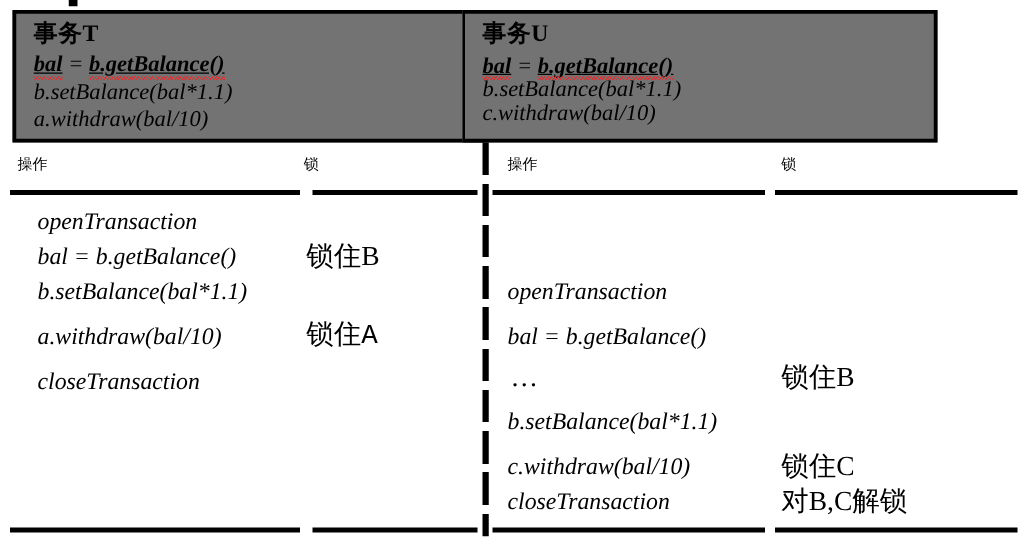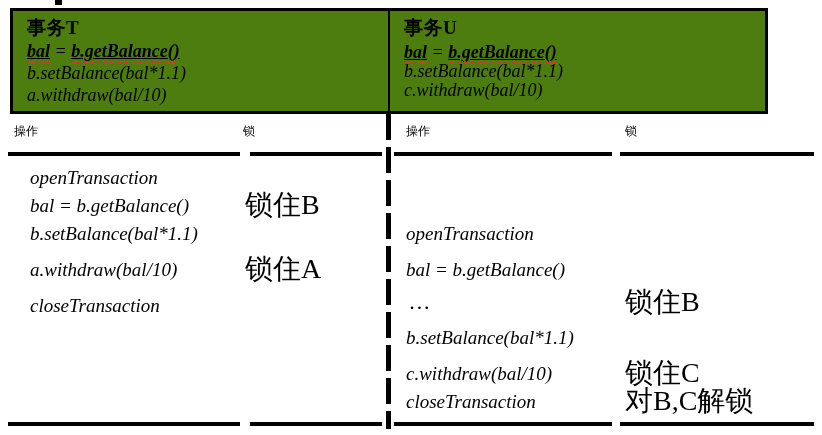--- a/index.html
+++ b/index.html
@@ -40,27 +40,27 @@
     position: absolute;
     left: 10px;
     top: 8px;
     width: 760px;
     height: 106px;
   }
   .hdr-cell {
     position: absolute;
     top: 0;
     height: 106px;
-    background: #4d7c0f;
+    background: #737373;
     border: 3px solid #000000;
     box-sizing: border-box;
     overflow: hidden;
   }
   .hdr-left  { left: 0px;   width: 380px; border-right-width: 2px; }
-  .hdr-right { left: 378px; width: 380px; border-left-width: 2px; }
+  .hdr-right { left: 360px; width: 380px; border-left-width: 2px; }
 
   .hdr-inner {
     padding: 5px 0 0 14px;
   }
   .hdr-title {
     font-size: 19px;
     font-weight: bold;
     line-height: 24px;
     letter-spacing: .5px;
     white-space: nowrap;
@@ -131,21 +131,21 @@
     white-space: nowrap;
     font-size: 19px;
     line-height: 22px;
   }
   .cell.op {
     font-style: italic;
     font-family: "Liberation Serif", "DejaVu Serif", serif;
   }
   .cell.lock {
     font-style: normal;
-    font-size: 28px;
+    font-size: 22px;
   }
 </style>
 </head>
 <body>
 
 <div id="root">
 
   <div class="stray-mark"></div>
 
   <div class="header-band">
@@ -184,21 +184,21 @@
   <div class="body-area">
 
     <div class="cell op" style="left:30px;  top:164px; width:215px;">openTransaction</div>
 
     <div class="cell op" style="left:30px;  top:192px; width:215px;">bal =  b.getBalance()</div>
     <div class="cell lock" style="left:245px; top:191px;">锁住B</div>
 
     <div class="cell op" style="left:30px;  top:220px; width:215px;">b.setBalance(bal*1.1)</div>
 
     <div class="cell op" style="left:30px;  top:256px; width:215px;">a.withdraw(bal/10)</div>
-    <div class="cell lock" style="left:245px; top:255px;">锁住A</div>
+    <div class="cell lock" style="left:245px; top:255px;font-family:Liberation Mono, monospace;">锁住A</div>
 
     <div class="cell op" style="left:30px;  top:292px; width:215px;">closeTransaction</div>
 
     <div class="cell op" style="left:406px; top:220px; width:215px;">openTransaction</div>
 
     <div class="cell op" style="left:406px; top:256px; width:215px;">bal =  b.getBalance()</div>
 
     <div class="cell op" style="left:410px; top:288px; font-size:22px;">…</div>
     <div class="cell lock" style="left:625px; top:288px;">锁住B</div>
 

